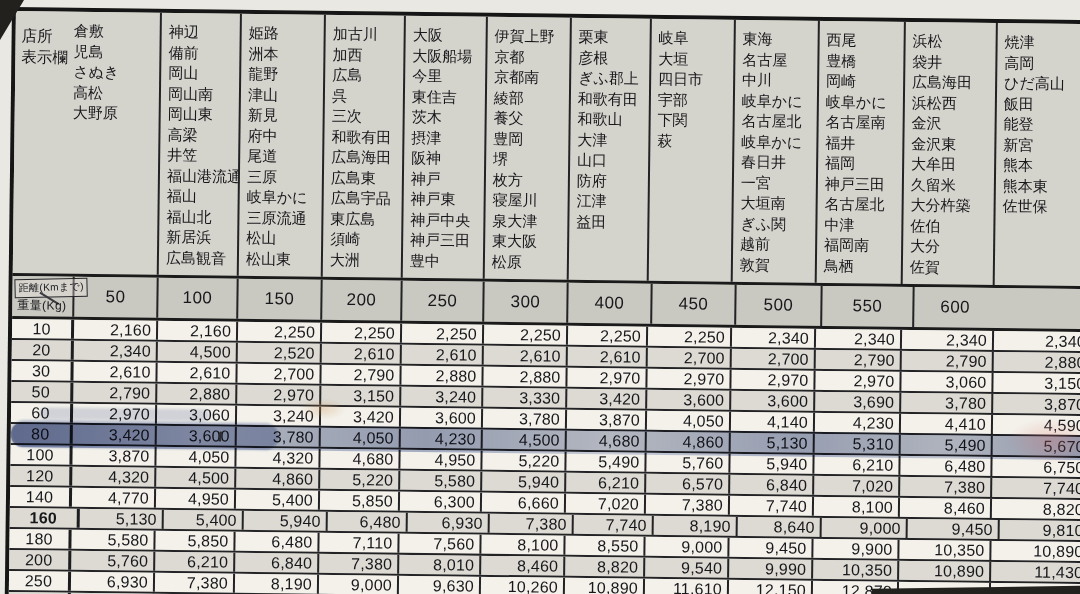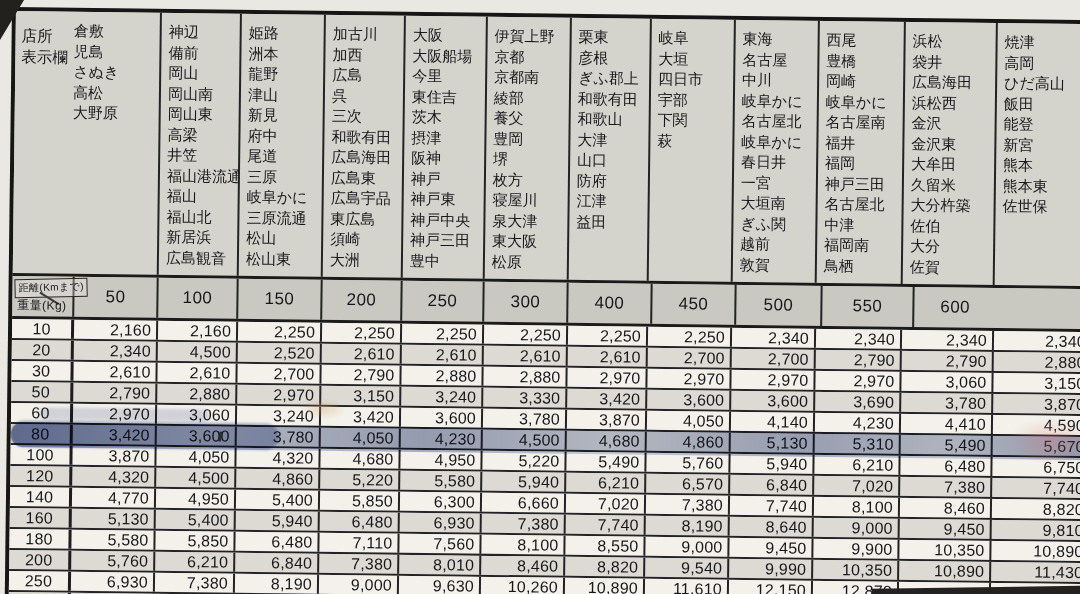--- a/index.html
+++ b/index.html
@@ -410,21 +410,21 @@
           <div class="cell" style="width: 82px;">6,300</div>
           <div class="cell" style="width: 84px;">6,660</div>
           <div class="cell" style="width: 80px;">7,020</div>
           <div class="cell" style="width: 84px;">7,380</div>
           <div class="cell" style="width: 84px;">7,740</div>
           <div class="cell" style="width: 86px;">8,100</div>
           <div class="cell" style="width: 92px;">8,460</div>
           <div class="cell">8,820</div>
         </div>
         <div class="row row-dark">
-          <div class="cell wcell" style="width: 62px;">160</div>
+          <div class="cell wcell" style="width: 70px; font-weight: bold;">160</div>
           <div class="cell" style="width: 84px;">5,130</div>
           <div class="cell" style="width: 80px;">5,400</div>
           <div class="cell" style="width: 84px;">5,940</div>
           <div class="cell" style="width: 80px;">6,480</div>
           <div class="cell" style="width: 82px;">6,930</div>
           <div class="cell" style="width: 84px;">7,380</div>
           <div class="cell" style="width: 80px;">7,740</div>
           <div class="cell" style="width: 84px;">8,190</div>
           <div class="cell" style="width: 84px;">8,640</div>
           <div class="cell" style="width: 86px;">9,000</div>

